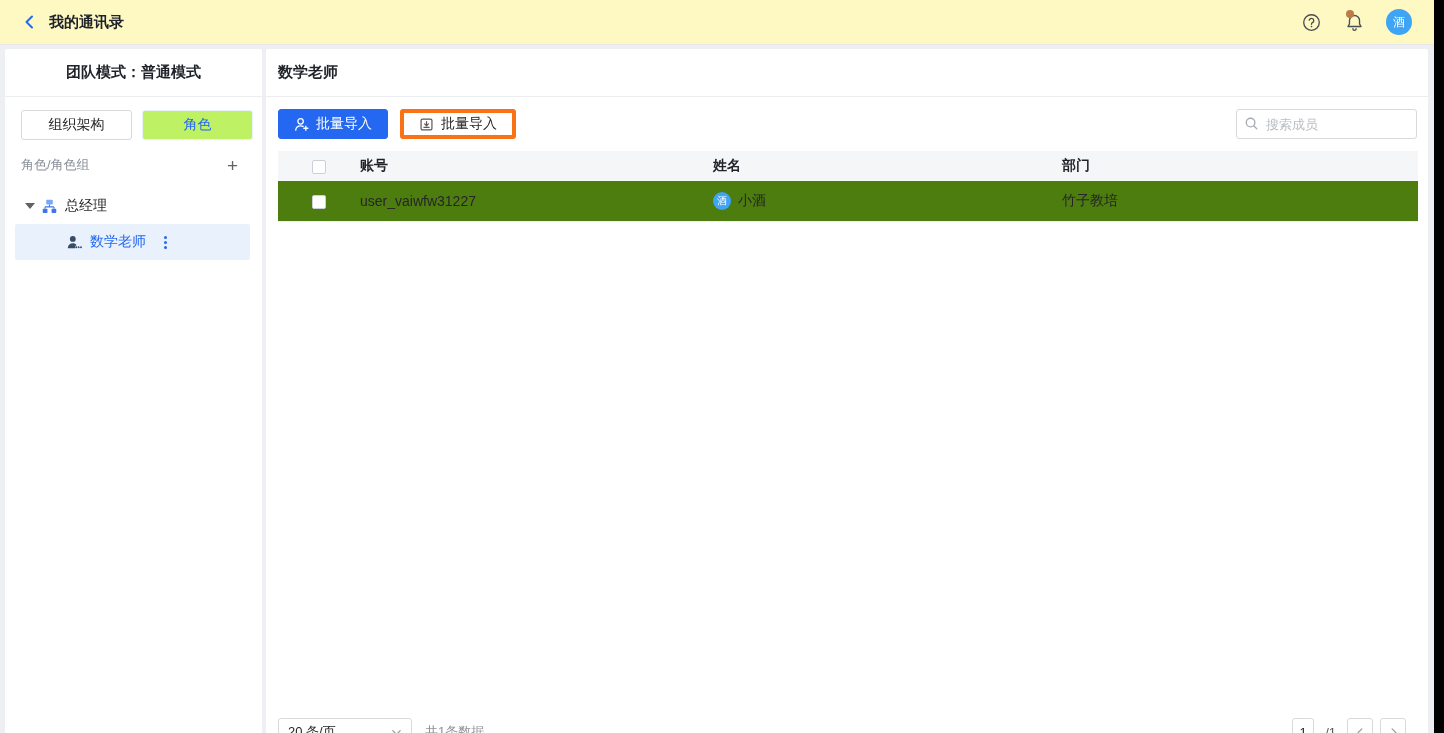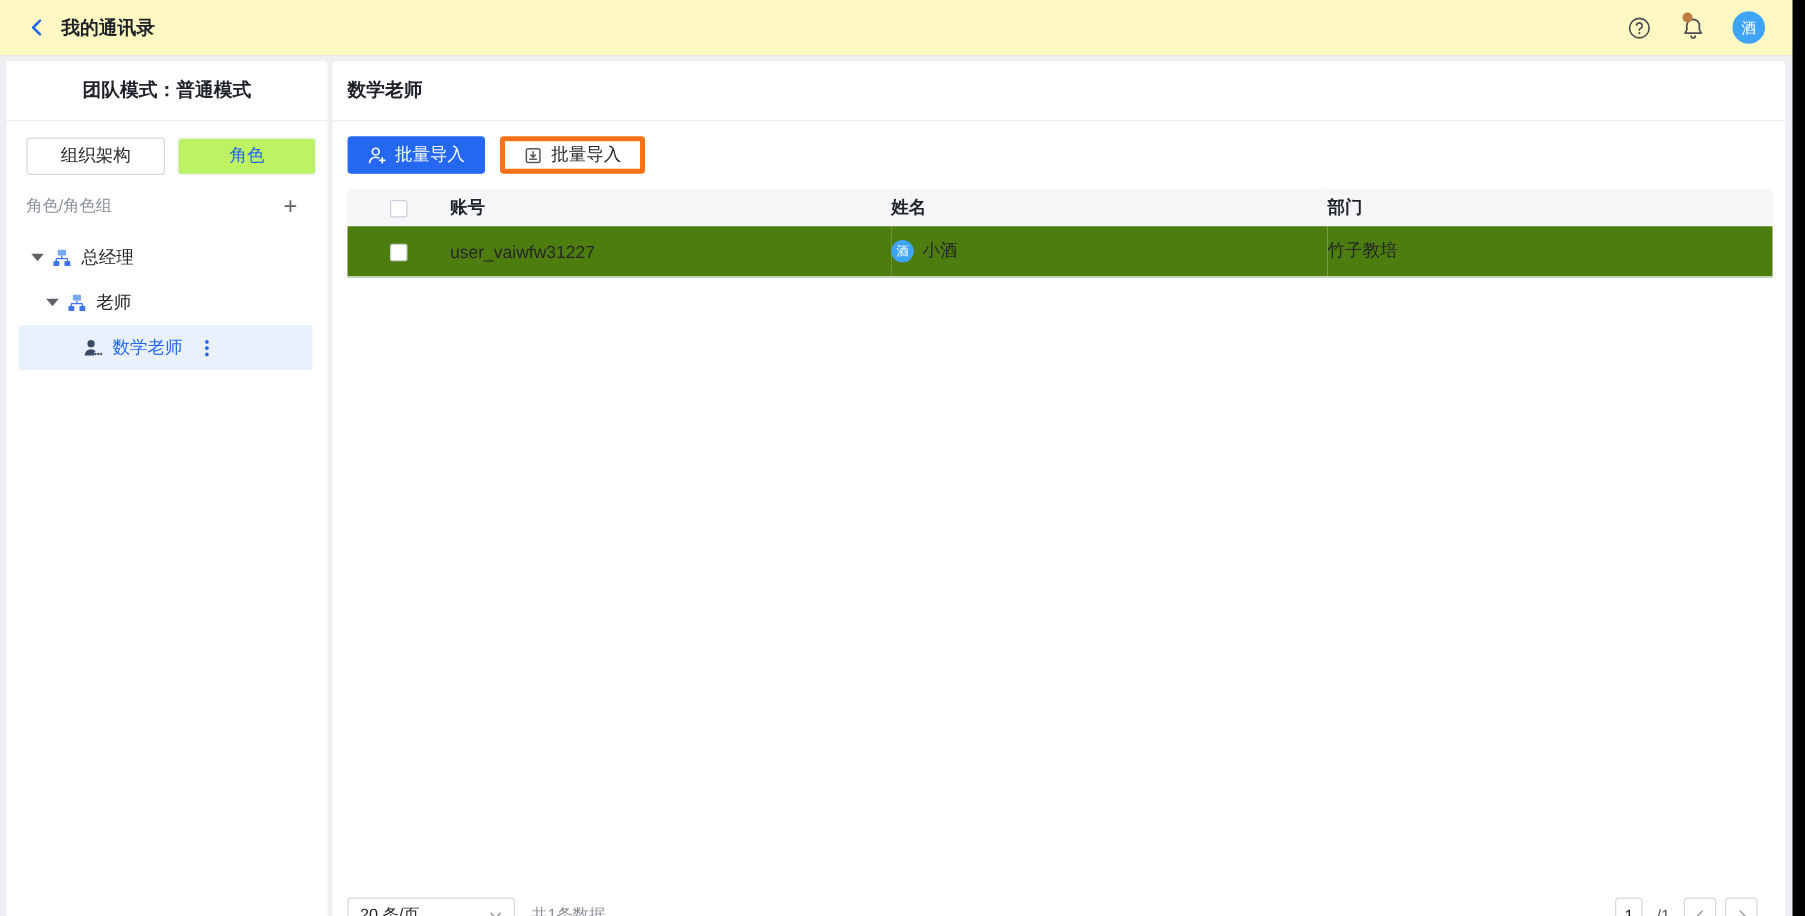--- a/index.html
+++ b/index.html
@@ -158,32 +158,20 @@
           <svg width="15" height="15" viewBox="0 0 16 16">
               <rect x="4.5" y="0.8" width="7" height="5" rx="1" fill="#79a7f7"></rect>
               <path d="M8 5.8v2.6M3.2 8.4h9.6M3.2 8.4v2M12.8 8.4v2" stroke="#3f74f0" stroke-width="1.1" fill="none"></path>
               <rect x="0.8" y="10.4" width="5" height="4.4" rx="0.8" fill="#3f74f0"></rect>
               <rect x="10.2" y="10.4" width="5" height="4.4" rx="0.8" fill="#3f74f0"></rect>
             </svg>
         </span>
         <span>总经理</span>
       </div>
 
-      <div class="tree-row lvl2">
-        <i class="caret"></i>
-        <span class="tree-icon">
-          <svg width="15" height="15" viewBox="0 0 16 16">
-              <rect x="4.5" y="0.8" width="7" height="5" rx="1" fill="#79a7f7"></rect>
-              <path d="M8 5.8v2.6M3.2 8.4h9.6M3.2 8.4v2M12.8 8.4v2" stroke="#3f74f0" stroke-width="1.1" fill="none"></path>
-              <rect x="0.8" y="10.4" width="5" height="4.4" rx="0.8" fill="#3f74f0"></rect>
-              <rect x="10.2" y="10.4" width="5" height="4.4" rx="0.8" fill="#3f74f0"></rect>
-            </svg>
-        </span>
-        <span>老师</span>
-      </div>
 
 
       <div class="tree-row lvl3 selected">
         <span class="tree-icon">
           <svg width="15" height="15" viewBox="0 0 16 16" fill="#3a4b66">
               <circle cx="6.2" cy="4.2" r="3.1"></circle>
               <path d="M0.8 14.2c.3-3.4 2.6-5.3 5.4-5.3 1.6 0 3 .6 4 1.7-.9.5-1.4 1.1-1.5 2.1l.1 1.5z"></path>
               <circle cx="9.9" cy="13" r="1"></circle>
               <circle cx="12.4" cy="13" r="1"></circle>
               <circle cx="14.9" cy="13" r="1"></circle>
@@ -211,20 +199,29 @@
           </svg>
         <span>批量导入</span>
       </button>
       <button class="btn btn-default">
         <svg width="15" height="15" viewBox="0 0 16 16" fill="none" stroke="#595959" stroke-width="1.3" stroke-linecap="round" stroke-linejoin="round">
             <rect x="2.2" y="2.2" width="11.6" height="11.6" rx="1.5"></rect>
             <path d="M8 4.8v4.4M6 7.4l2 2 2-2M5.2 11h5.6"></path>
           </svg>
         <span>批量导入</span>
       </button>
+      <div class="search-box">
+        <span class="search-icon">
+          <svg width="15" height="15" viewBox="0 0 16 16" fill="none" stroke="#a6abb3" stroke-width="1.4" stroke-linecap="round">
+              <circle cx="7" cy="7" r="4.6"></circle>
+              <path d="M10.6 10.6l3 3"></path>
+            </svg>
+        </span>
+        <input type="text" placeholder="搜索成员" style="">
+      </div>
     </div>
 
     <table class="members">
       <colgroup>
           <col style="width:82px">
           <col style="width:353px">
           <col style="width:349px">
           <col>
         </colgroup>
       <thead>

